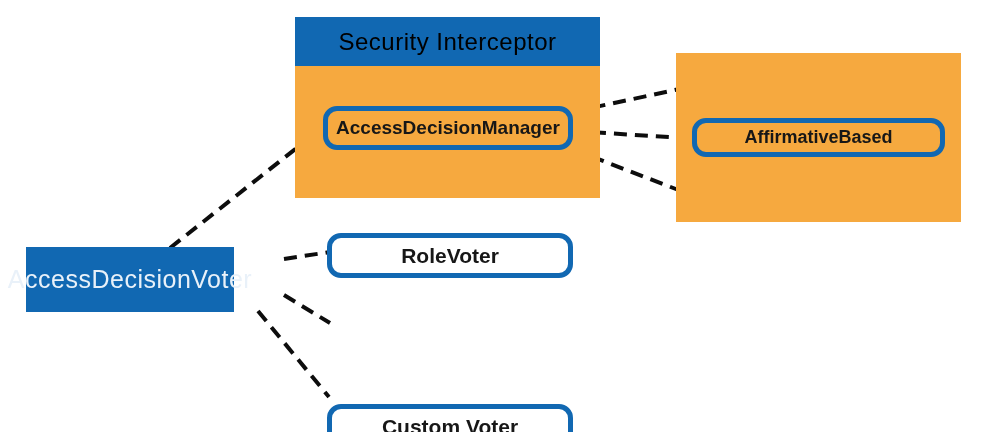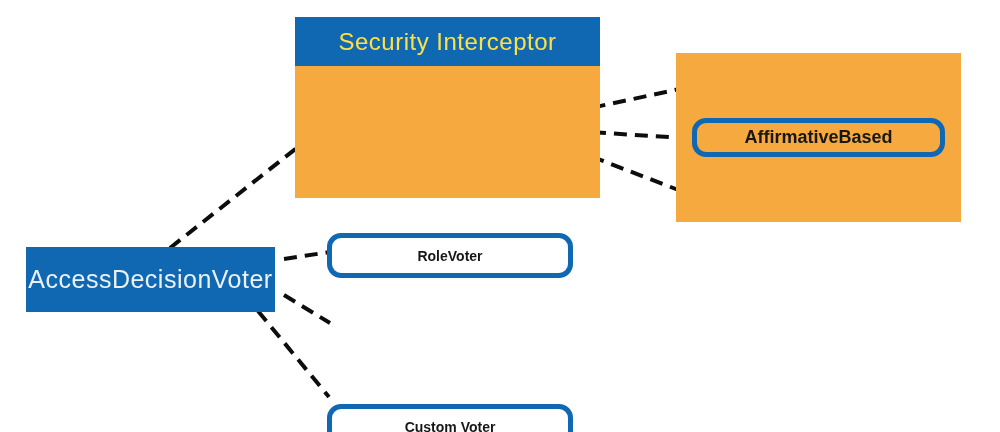--- a/index.html
+++ b/index.html
@@ -33,21 +33,21 @@
   .si-box {
     left: 295px; top: 17px;
     width: 305px; height: 181px;
     background: #F6A93F;
   }
   .si-header {
     position: absolute;
     left: 0; top: 0;
     width: 100%; height: 49px;
     background: #1168B2;
-    color: #fde047;
+    color: #000000;
     font-size: 24px;
     font-weight: 300;
     letter-spacing: 0.5px;
     display: flex;
     align-items: center;
     justify-content: center;
   }
   .pill {
     display: flex;
     align-items: center;
@@ -81,35 +81,35 @@
   }
   .strategy-pill {
     width: 253px; height: 39px;
     font-size: 18px;
     flex: 0 0 auto;
   }
 
   
   .adv-box {
     left: 26px; top: 247px;
-    width: 249px; height: 65px;
+    width: 208px; height: 65px;
     background: #1168B2;
     color: #E9F1F9;
     font-size: 25px;
     font-weight: 300;
     letter-spacing: 0.5px;
     display: flex;
     align-items: center;
     justify-content: center;
   }
 
   
   .voter-pill {
     width: 246px; height: 45px;
-    font-size: 14px;
+    font-size: 21px;
   }
   .voter-0 { left: 327px; top: 233px; }
   .voter-1 { left: 327px; top: 305px; }
   .voter-2 { left: 327px; top: 368px; margin-top: 36px; }
 </style>
 </head>
 <body>
 
 <div class="stage">
 
@@ -118,20 +118,21 @@
     <line x1="284" y1="259" x2="330" y2="252"></line>
     <line x1="284" y1="295" x2="330" y2="323"></line>
     <line x1="258" y1="311" x2="329" y2="397"></line>
     <line x1="572" y1="112" x2="689" y2="87"></line>
     <line x1="572" y1="131" x2="684" y2="138"></line>
     <line x1="572" y1="149" x2="681" y2="191"></line>
   </svg>
 
   <div class="node si-box">
     <div class="si-header">Security Interceptor</div>
+    <div class="pill orange adm-pill">AccessDecisionManager</div>
   </div>
 
   <div class="node strategies-panel">
     <div class="pill orange strategy-pill">AffirmativeBased</div>
   </div>
 
   <div class="node adv-box">AccessDecisionVoter</div>
 
   <div class="node pill voter-pill voter-0">RoleVoter</div>
   <div class="node pill voter-pill voter-2">Custom Voter</div>

